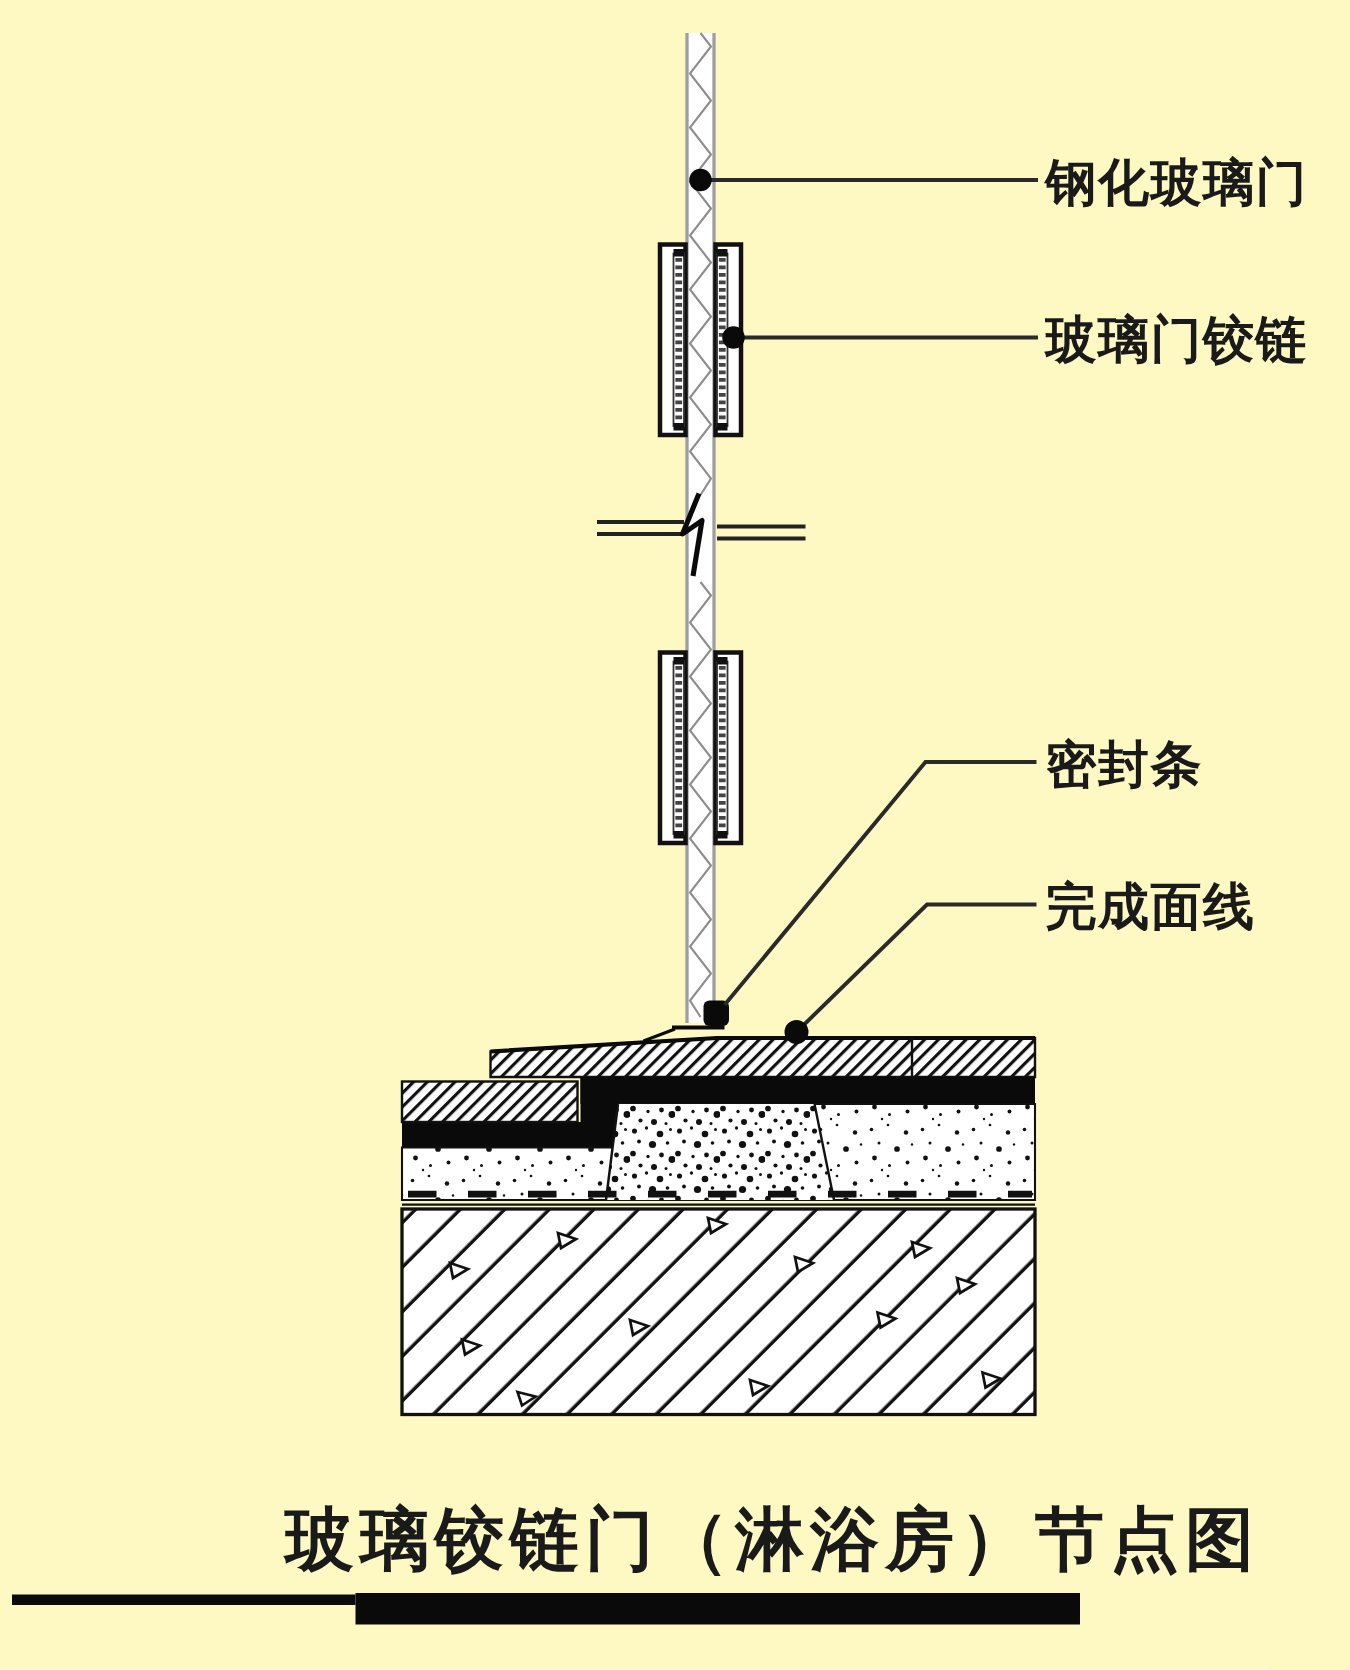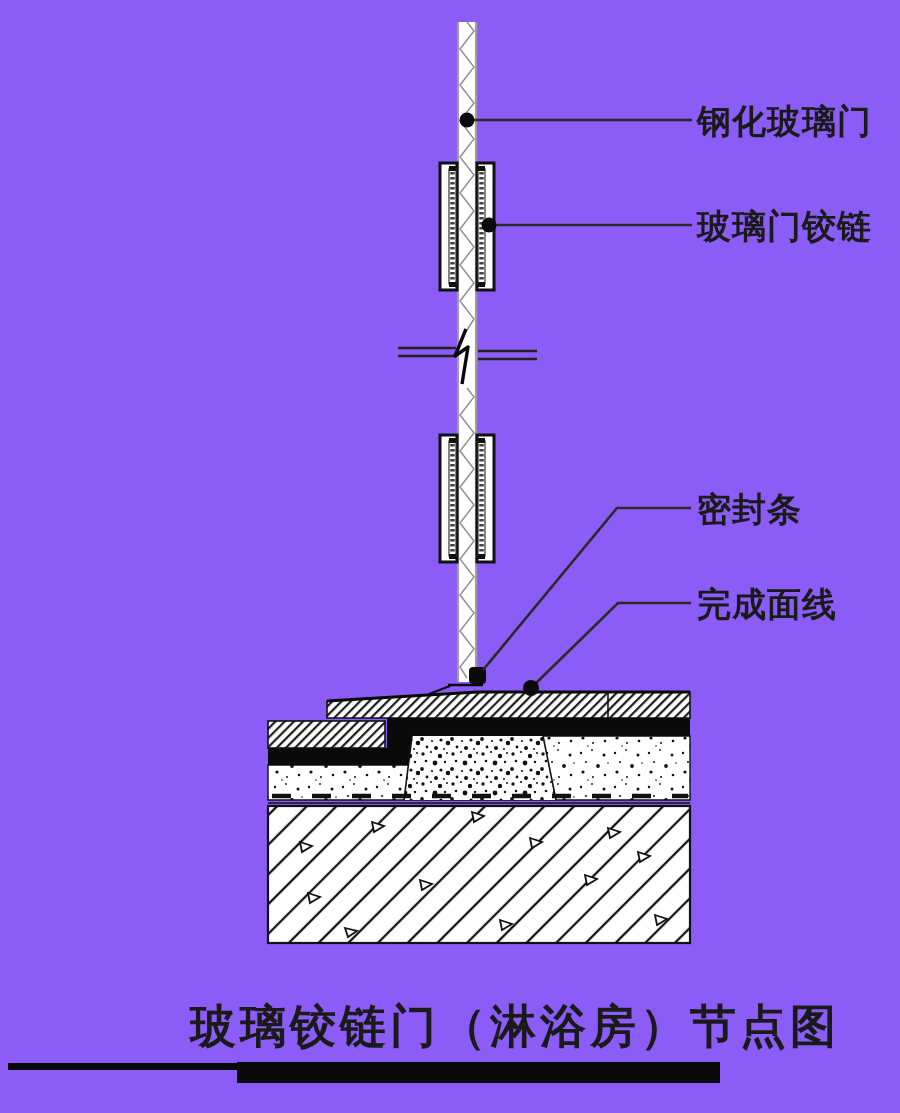--- a/index.html
+++ b/index.html
@@ -1,16 +1,16 @@
 <!DOCTYPE html>
 <html><head>
 <meta charset="utf-8">
 <style>
   html,body{margin:0;padding:0;background:#ffffff;}
-  .page{position:relative;width:900px;height:1113px;background:#8b5cf6;overflow:hidden;
+  .page{position:relative;width:900px;height:1113px;background:#fef9c3;overflow:hidden;
         font-family:"Liberation Serif","DejaVu Serif",serif;}
   svg{display:block;}
   text{fill:#1a1a1a;}
   .callout-text{font-size:34px;font-weight:600;letter-spacing:1px;}
   .title-text{font-size:46px;font-weight:700;letter-spacing:4px;}
 </style>
 </head>
 <body>
 
 <div class="page">

